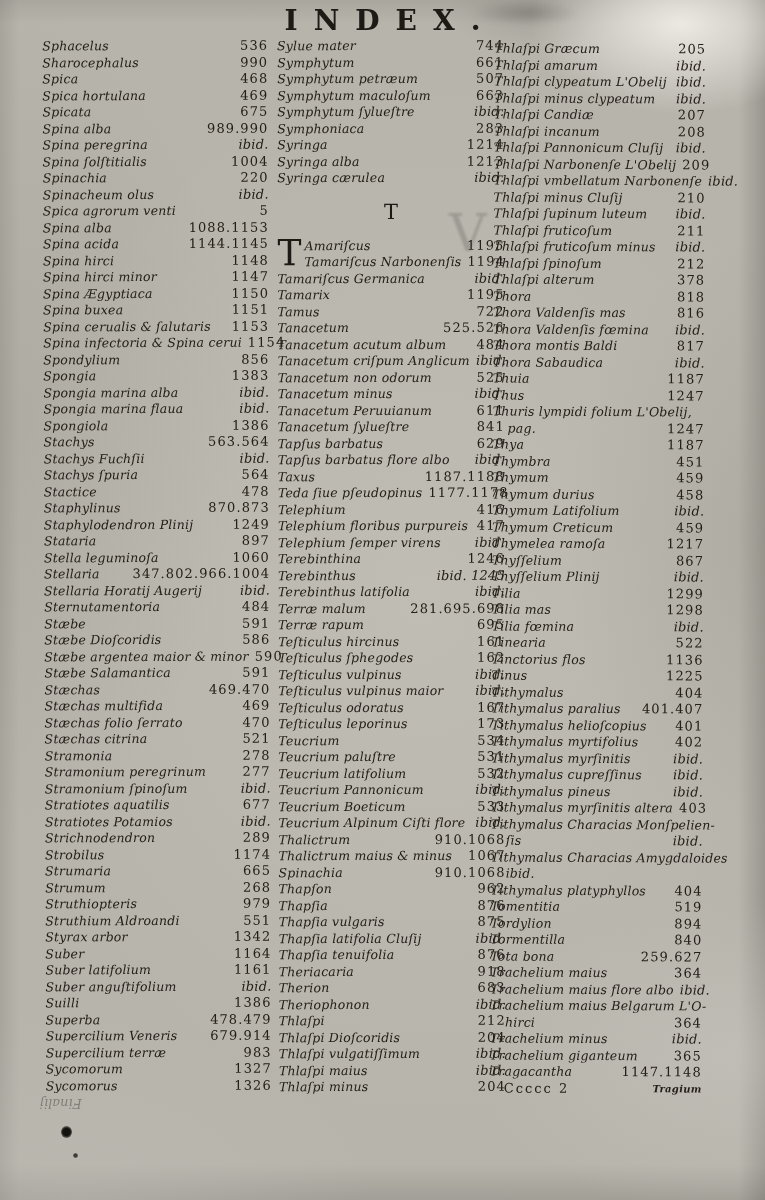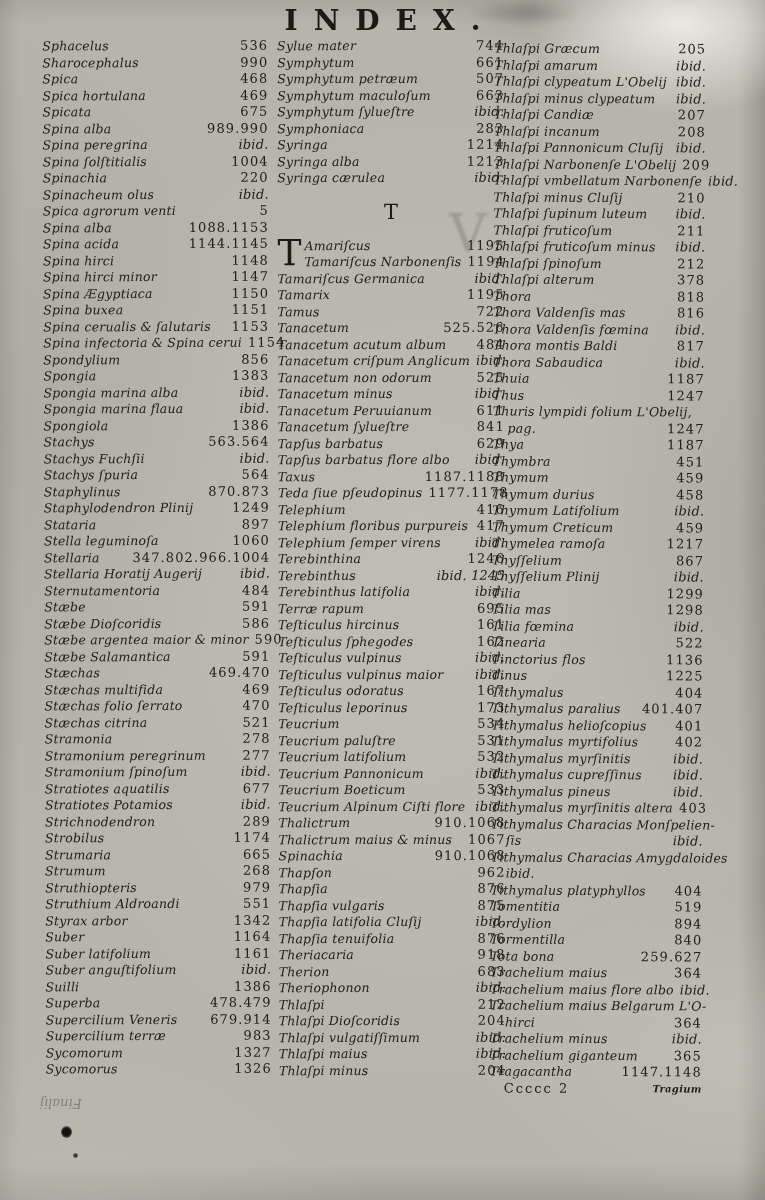--- a/index.html
+++ b/index.html
@@ -192,20 +192,24 @@
         </div>
         <div class="row">
           <span class="nm">Stachys Fuchſii</span>
           <span class="pg ital">ibid.</span>
         </div>
         <div class="row">
           <span class="nm">Stachys ſpuria</span>
           <span class="pg">564</span>
         </div>
         <div class="row">
+          <span class="nm">Stactice</span>
+          <span class="pg">478</span>
+        </div>
+        <div class="row">
           <span class="nm">Staphylinus</span>
           <span class="pg">870.873</span>
         </div>
         <div class="row">
           <span class="nm">Staphylodendron Plinij</span>
           <span class="pg">1249</span>
         </div>
         <div class="row">
           <span class="nm">Stataria</span>
           <span class="pg">897</span>
@@ -467,20 +471,24 @@
           <span class="nm">Terebinthina</span>
           <span class="pg">1246</span>
         </div>
         <div class="row">
           <span class="nm">Terebinthus</span>
           <span class="pg ital">ibid. 1245</span>
         </div>
         <div class="row">
           <span class="nm">Terebinthus latifolia</span>
           <span class="pg ital">ibid.</span>
+        </div>
+        <div class="row">
+          <span class="nm">Terræ malum</span>
+          <span class="pg">281.695.698</span>
         </div>
         <div class="row">
           <span class="nm">Terræ rapum</span>
           <span class="pg">695</span>
         </div>
         <div class="row">
           <span class="nm">Teſticulus hircinus</span>
           <span class="pg">161</span>
         </div>
         <div class="row">

